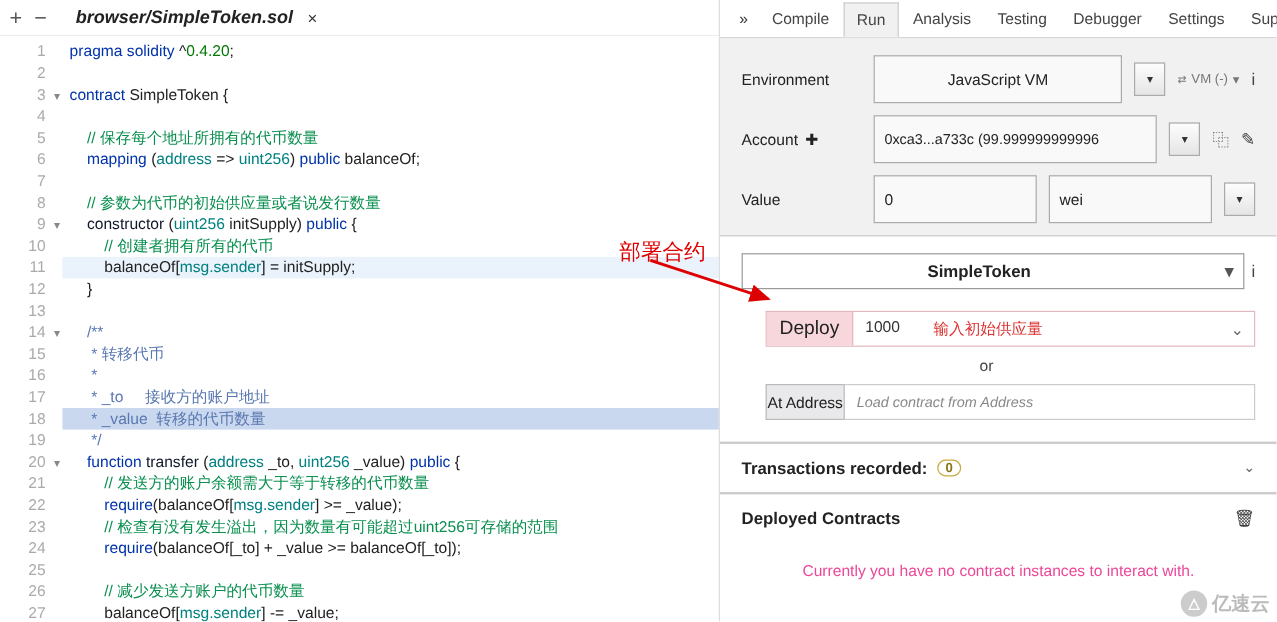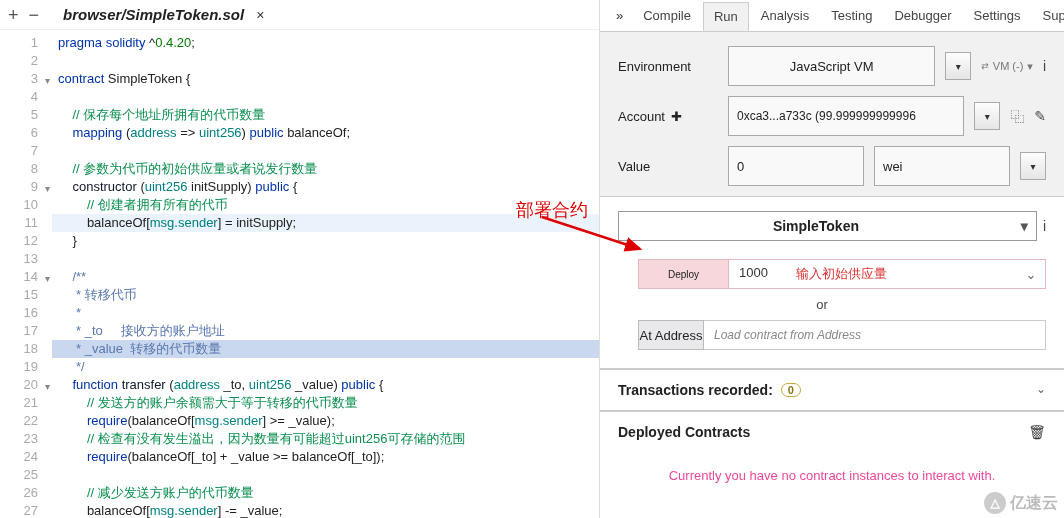--- a/index.html
+++ b/index.html
@@ -48,21 +48,21 @@
   .dd { width: 26px; height: 28px; border: 1px solid #aaa; background: linear-gradient(#fdfdfd,#e5e5e5); display:flex; align-items:center; justify-content:center; font-size:10px; color:#333;}
   .spin { width: 22px; height: 28px; border:1px solid #aaa; background:#f9f9f9; display:flex; flex-direction:column; justify-content:center; align-items:center; font-size:7px; line-height:7px; color:#555; }
   .unit { width: 78px; }
 
   .contract-sel { margin: 14px 18px 10px 18px; }
   .ctr-row { display:flex; align-items:center; gap:6px; }
   .ctr-dd { flex:1; height:30px; border:1px solid #999; background:#fff; display:flex; align-items:center; justify-content:center; font-size:14px; font-weight:600;}
   .ctr-dd .chev { margin-left:auto; padding:0 8px; color:#555; }
 
   .deploy-box { margin: 8px 18px 0 38px; border:1px solid #e4b8c0; display:flex; align-items:center; height:30px; }
-  .deploy-btn { width: 90px; height:100%; background:#f7d7dc; display:flex;align-items:center;justify-content:center;font-size:10px; border-right:1px solid #e4b8c0;}
+  .deploy-btn { width: 72px; height:100%; background:#f7d7dc; display:flex;align-items:center;justify-content:center;font-size:16px; border-right:1px solid #e4b8c0;}
   .deploy-val { flex:1; padding:0 10px; font-size:13px; color:#333; display:flex; gap:28px;}
   .deploy-note { color:#d33; }
   .deploy-exp { width:28px; text-align:center; color:#666; }
 
   .or { text-align:center; color:#444; font-size:13px; margin:8px 0 8px -20px; }
 
   .at-row { margin:0 18px 0 38px; display:flex; height:30px; }
   .at-btn { width:66px; border:1px solid #bbb; background:#e9e9eb; display:flex;align-items:center;justify-content:center; font-size:13px;}
   .at-inp { flex:1; border:1px solid #ccc; border-left:none; padding:0 10px; font-size:12px; color:#888; font-style:italic; display:flex; align-items:center;}
 

